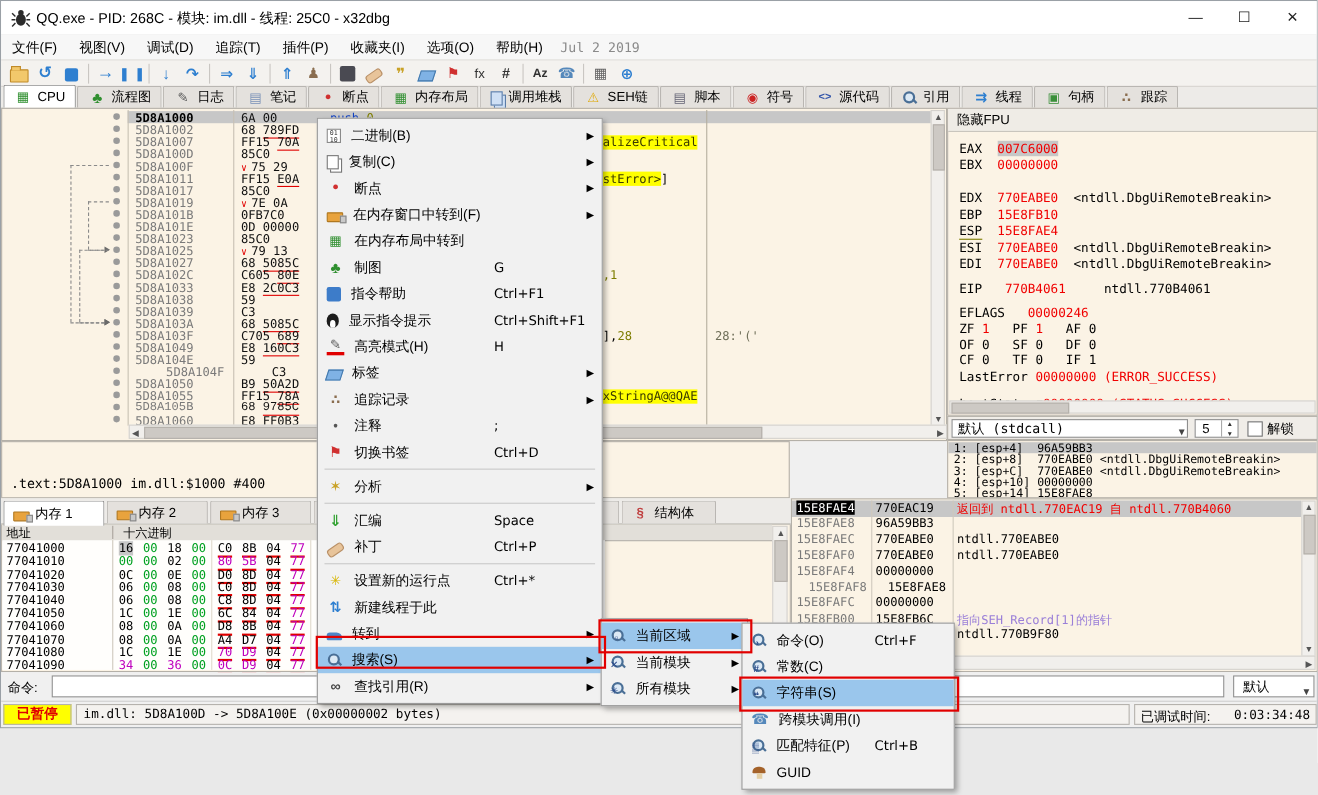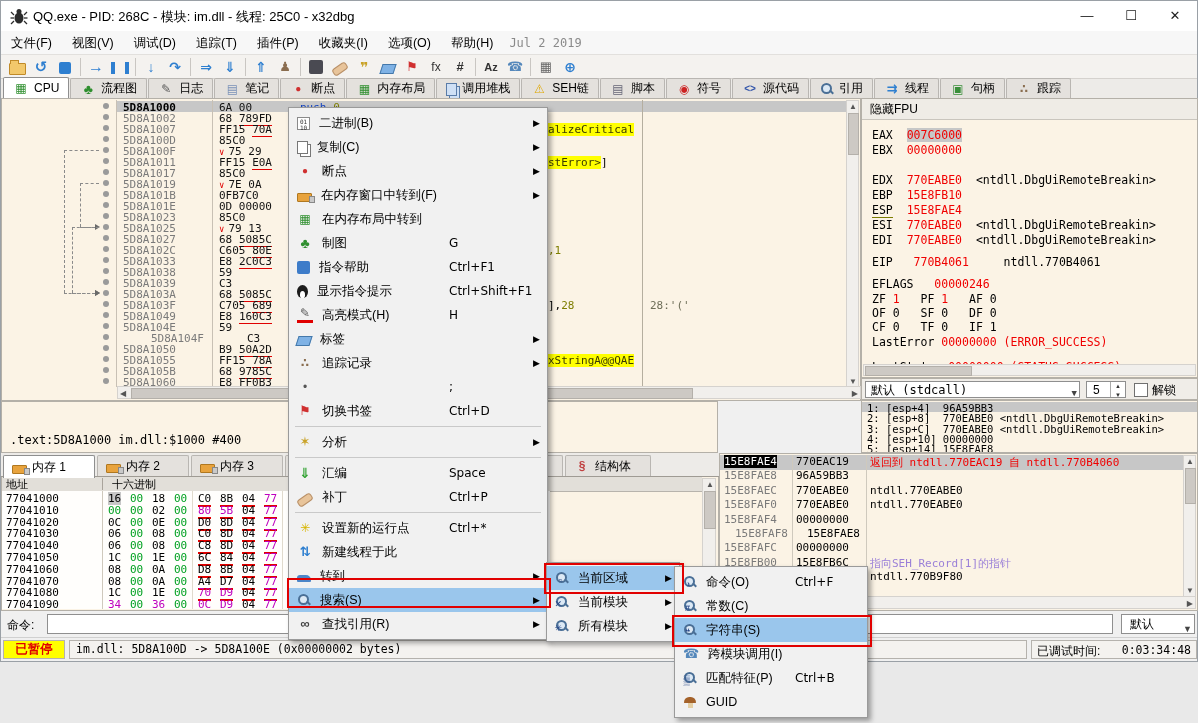--- a/index.html
+++ b/index.html
@@ -402,21 +402,21 @@
             <span class="addr">5D8A1050</span>
             <span class="bytes"><span>B9 </span><span class="u2">50A2D</span></span>
           </div>
           <div class="bdot" style="top: 257px;"></div>
           <div class="drow" style="top: 255px;">
             <span class="addr">5D8A1055</span>
             <span class="bytes"><span>FF15 </span><span class="u2">78A</span></span>
             <span class="dfrag" style="left: 546px;"><span class="yhl">xStringA@@QAE</span></span>
           </div>
           <div class="bdot" style="top: 268px;"></div>
-          <div class="drow" style="top: 266px;">
+          <div class="drow" style="top: 266px; font-family: Liberation Mono, monospace;">
             <span class="addr">5D8A105B</span>
             <span class="bytes"><span>68 </span><span class="u2">9785C</span></span>
           </div>
           <div class="bdot" style="top: 279px;"></div>
           <div class="drow" style="top: 277px;">
             <span class="addr">5D8A1060</span>
             <span class="bytes"><span>E8 </span><span class="u2">FF0B3</span></span>
           </div>
         </div>
       <div class="dsep" style="left:114px;top:1px;height:287px;"></div>
@@ -806,20 +806,21 @@
         <span class="lbl">标签</span>
         <span class="sub">▶</span>
       </div>
       <div class="mitem">
         <span class="icn" style="color: rgb(138, 109, 79); font-size: 12px; font-weight: bold;">∴</span>
         <span class="lbl">追踪记录</span>
         <span class="sub">▶</span>
       </div>
       <div class="mitem">
         <span class="icn" style="color: rgb(85, 85, 85); font-size: 12px;">•</span>
+        <span class="lbl">注释</span>
         <span class="sc" style="left: 160px;">;</span>
       </div>
       <div class="mitem">
         <span class="icn" style="color: rgb(208, 48, 48); font-size: 13px; font-weight: bold;">⚑</span>
         <span class="lbl">切换书签</span>
         <span class="sc" style="left: 160px;">Ctrl+D</span>
       </div>
       <div class="msep"></div>
       <div class="mitem">
         <span class="icn" style="color: rgb(201, 162, 39); font-size: 13px;">✶</span>

